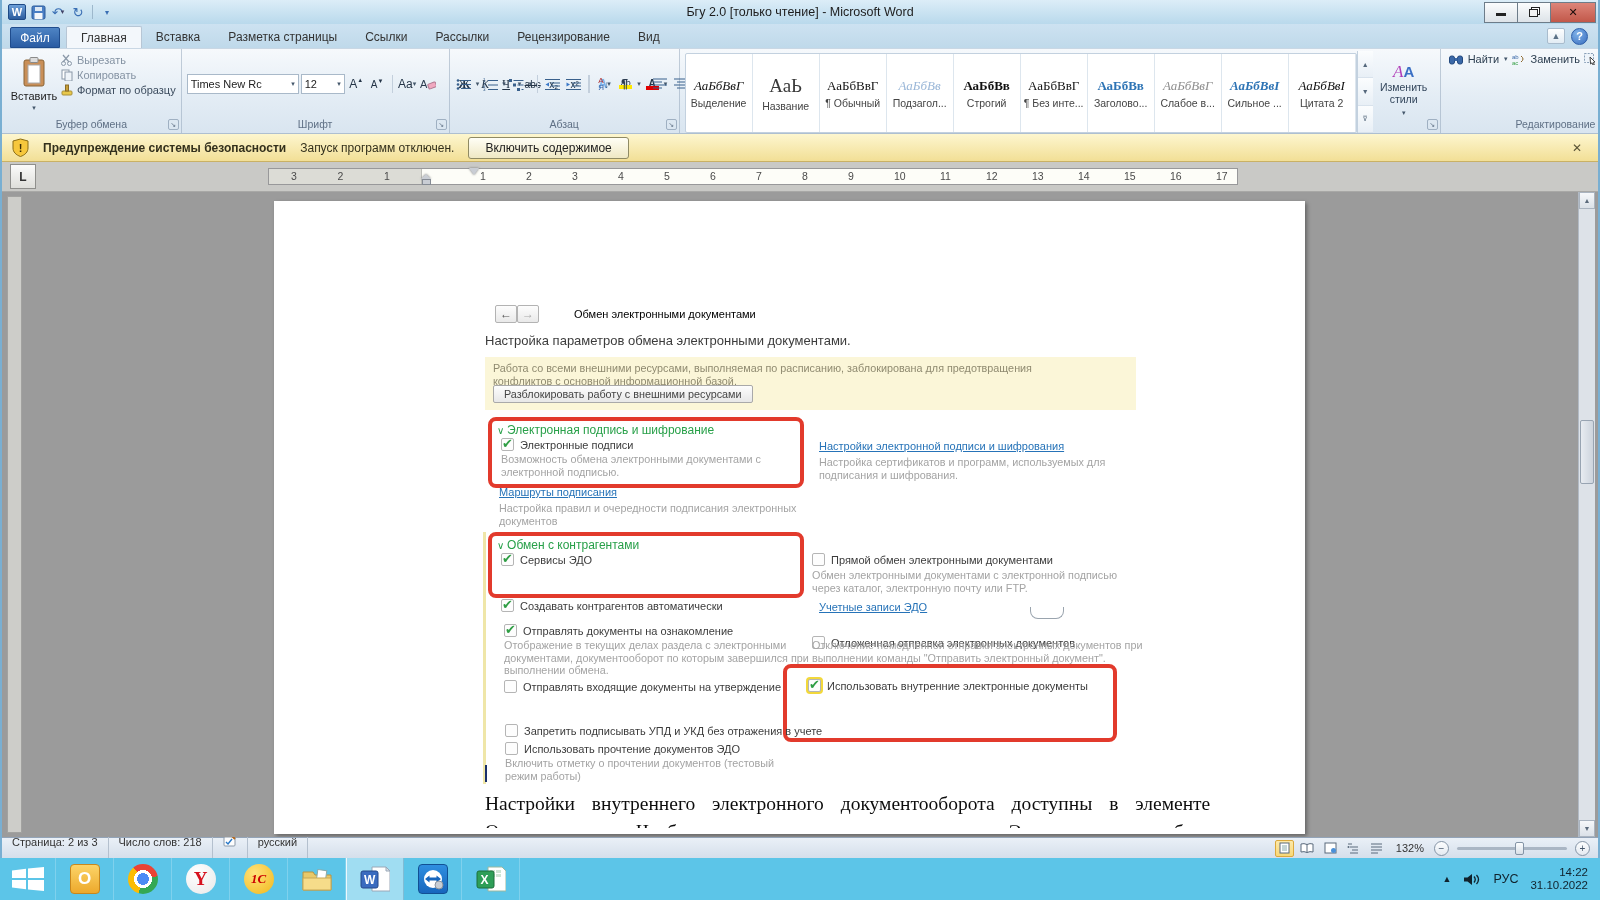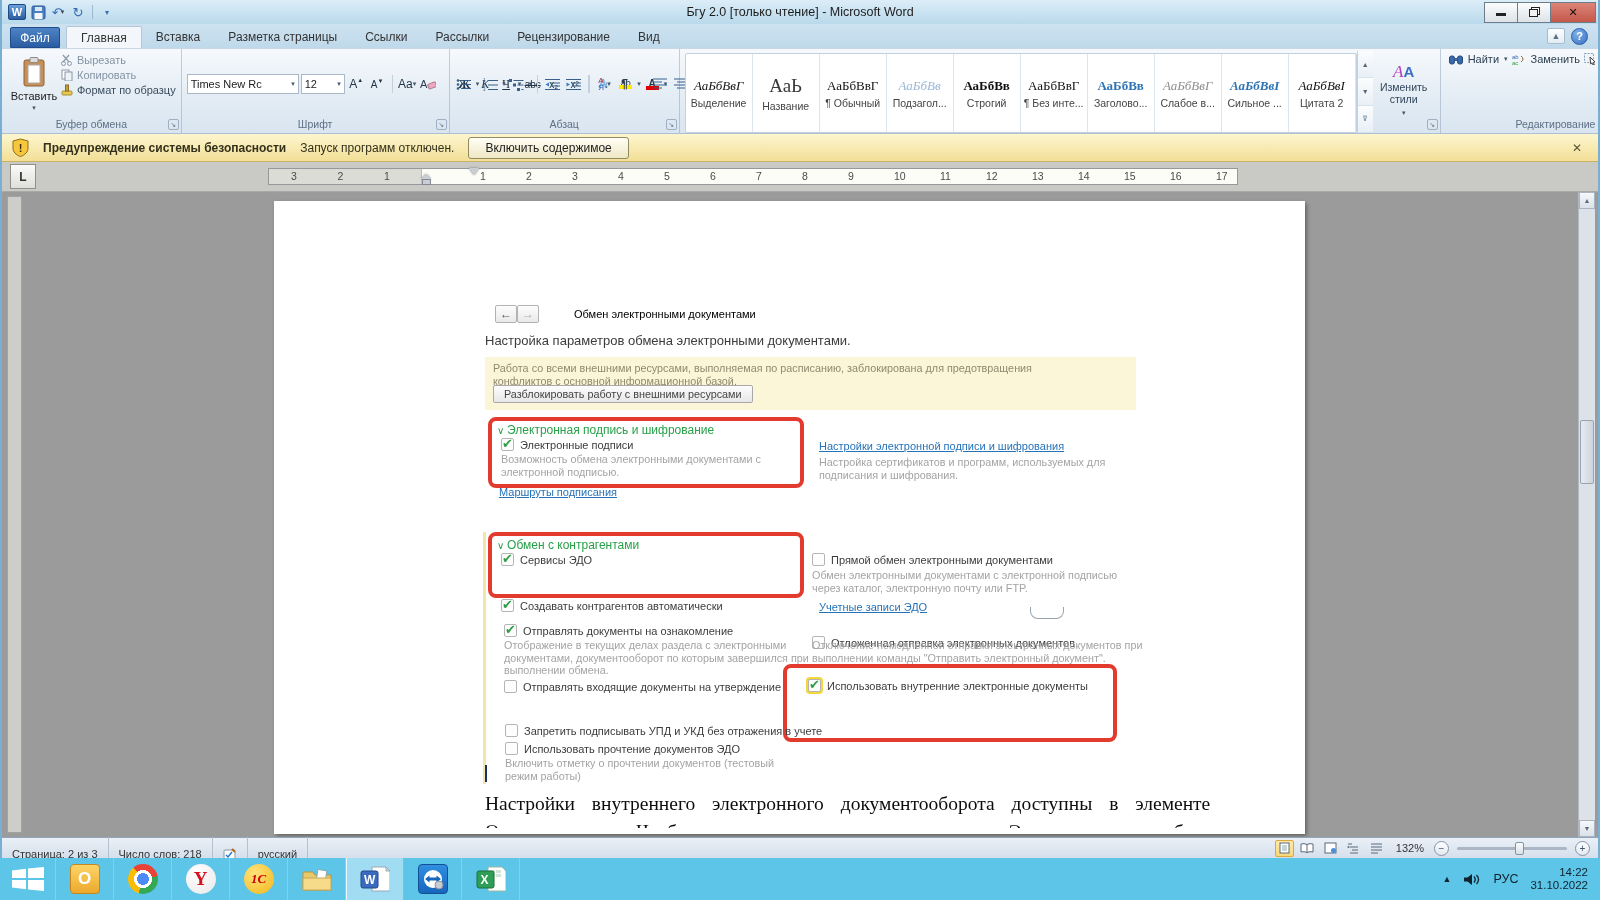--- a/index.html
+++ b/index.html
@@ -113,21 +113,21 @@
   .cursorline{width:1.5px;height:17px;background:#1a2f6b}
   .wpara{font-family:"Liberation Serif","DejaVu Serif",serif;font-size:19.5px;color:#0d0d0d;word-spacing:12px;white-space:nowrap}
   .wpara2{font-family:"Liberation Serif","DejaVu Serif",serif;font-size:19.5px;color:#0d0d0d;word-spacing:34px;white-space:nowrap;height:7px;overflow:hidden}
   .ovalfrag{width:34px;height:12px;border:1px solid #9aa4ae;border-top:none;border-radius:0 0 8px 8px;background:#fff}
   .sbar{position:absolute;right:3px;top:0;bottom:0;width:17px;background:#dde2e8;border-left:1px solid #b2bac4}
   .sbtn{position:absolute;left:0;right:0;height:17px;background:linear-gradient(#f6f8fa,#dbe1e8);border:1px solid #aab4c0;display:flex;align-items:center;justify-content:center;font-size:7px;color:#5c6b7c}
   .sthumb{position:absolute;left:1px;right:1px;top:228px;height:64px;background:linear-gradient(90deg,#e8ecf1,#cdd4dd);border:1px solid #98a4b2;border-radius:2px}
 
   
   .statusbar{height:21px;background:linear-gradient(#eaf0f7,#d5dfeb);border-top:1px solid #93a4b8;display:flex;align-items:center;font-size:11px;color:#333;flex:0 0 auto}
-  .sseg{padding:16px 10px;border-right:1px solid #b4c0ce;display:flex;align-items:flex-start;gap:5px;height:100%}
+  .sseg{padding:16px 10px;border-right:1px solid #b4c0ce;display:flex;align-items:flex-end;gap:5px;height:100%}
   .st-right{margin-left:auto;display:flex;align-items:center;gap:4px;padding-right:8px;height:100%}
   .viewbtn{width:19px;height:17px;border:1px solid transparent;display:flex;align-items:center;justify-content:center}
   .viewbtn.active{background:linear-gradient(#fde9a9,#f9d877);border:1px solid #dca93c;border-radius:2px}
   .zoomval{padding:0 6px;font-size:11px}
   .zbtn{width:15px;height:15px;border-radius:50%;border:1px solid #8494a6;background:linear-gradient(#fcfdfe,#e4eaf1);display:flex;align-items:center;justify-content:center;font-size:10px;color:#44566a}
   .ztrack{width:110px;height:3px;background:#aab6c4;border-radius:2px;position:relative;margin:0 4px}
   .zthumb{position:absolute;left:58px;top:-5px;width:9px;height:13px;background:linear-gradient(#fcfdfe,#d9e0e8);border:1px solid #8494a6;border-radius:2px}
 
   
   .taskbar{height:42px;background:#5cc5e8;display:flex;align-items:stretch;flex:0 0 auto;margin:0 -2px}
@@ -583,20 +583,21 @@
       <div class="abs gh" style="left:223px;top:222px">Электронная подпись и шифрование</div>
       <div class="abs opt" style="left:227px;top:237px">
         <span class="cb on"></span>
           <span>Электронные подписи</span>
       </div>
       <div class="abs dsc" style="left:227px;top:252px;width:306px">Возможность обмена электронными документами с электронной подписью.</div>
       <div class="abs lnk" style="left:545px;top:239px">Настройки электронной подписи и шифрования</div>
       <div class="abs dsc" style="left:545px;top:255px;width:290px">Настройка сертификатов и программ, используемых для подписания и шифрования.</div>
 
       <div class="abs lnk" style="left:225px;top:285px">Маршруты подписания</div>
+      <div class="abs dsc" style="left:225px;top:301px;width:300px">Настройка правил и очередности подписания электронных документов</div>
 
       <div class="abs redbox" style="left:214px;top:331px;width:316px;height:66px"></div>
       <div class="abs gh" style="left:223px;top:337px">Обмен с контрагентами</div>
       <div class="abs opt" style="left:227px;top:352px">
         <span class="cb on"></span>
           <span>Сервисы ЭДО</span>
       </div>
       <div class="abs opt" style="left:538px;top:352px">
         <span class="cb"></span>
           <span>Прямой обмен электронными документами</span>

